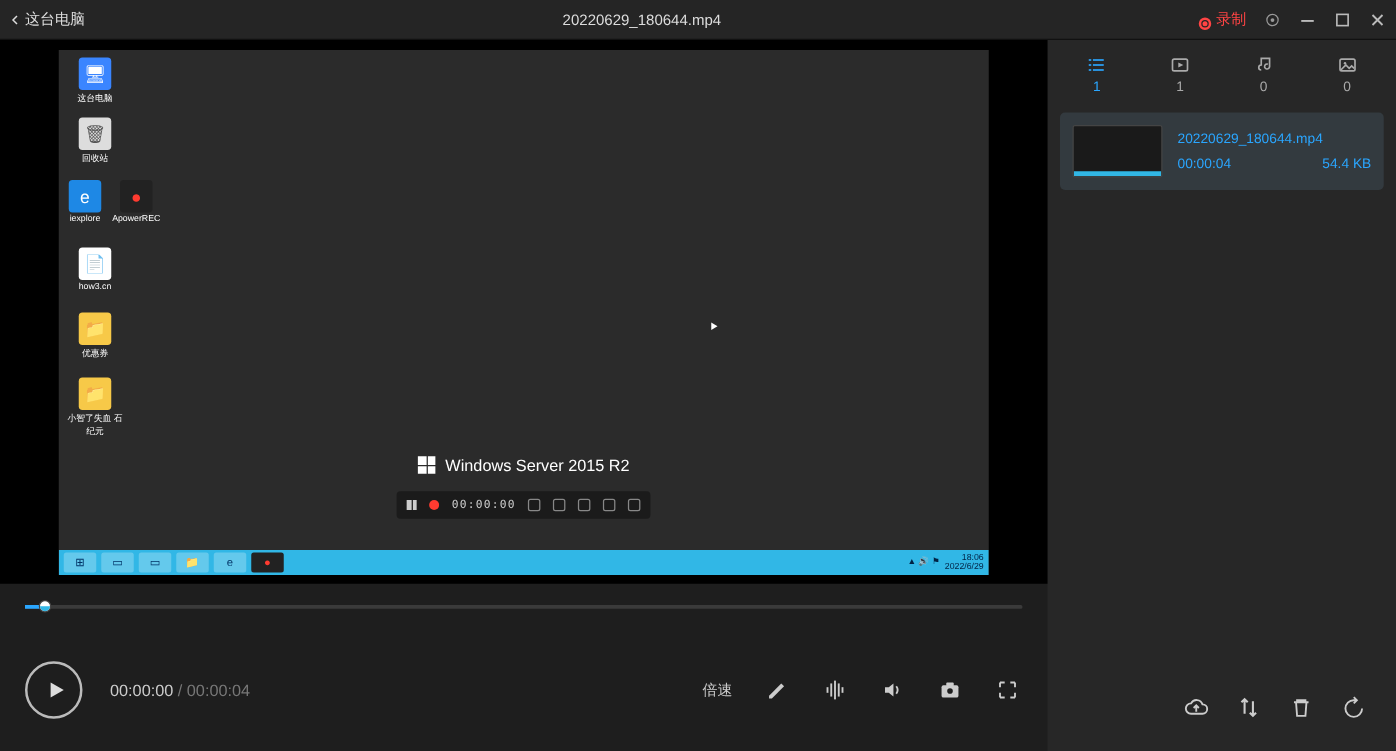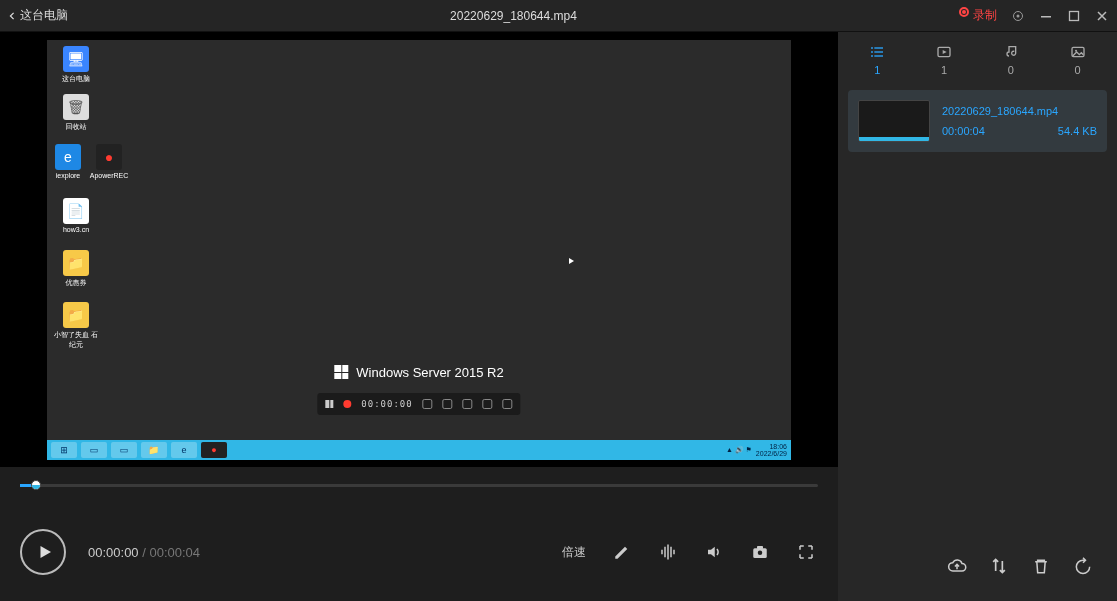--- a/index.html
+++ b/index.html
@@ -3,21 +3,21 @@
   <meta charset="utf-8">
   <style>
     * { margin: 0; padding: 0; box-sizing: border-box; font-family: "Microsoft YaHei", Arial, sans-serif; }
     body { width: 1117px; height: 601px; background: #1e1e1e; color: #ccc; overflow: hidden; }
 
     
     .header { height: 32px; background: #252525; display: flex; align-items: center; padding: 0 8px; border-bottom: 1px solid #111; }
     .back-btn { display: flex; align-items: center; font-size: 12px; color: #ddd; cursor: pointer; gap: 4px; }
     .header-title { flex: 1; text-align: center; font-size: 12px; color: #ddd; }
     .header-right { display: flex; align-items: center; gap: 14px; }
-    .rec-btn { display: flex; align-items: flex-start; gap: 4px; font-size: 12px; color: #ff4444; }
+    .rec-btn { display: flex; align-items: flex-end; gap: 4px; font-size: 12px; color: #ff4444; }
     .rec-dot { width: 10px; height: 10px; border: 2px solid #ff4444; border-radius: 50%; position: relative; }
     .rec-dot::after { content: ''; position: absolute; inset: 1px; background: #ff4444; border-radius: 50%; }
     .win-btn { width: 14px; height: 14px; display: flex; align-items: center; justify-content: center; color: #bbb; cursor: pointer; }
     .win-btn svg { width: 12px; height: 12px; }
 
     
     .main-row { display: flex; height: calc(601px - 32px); }
 
     
     .player-col { width: 838px; display: flex; flex-direction: column; background: #1e1e1e; }

